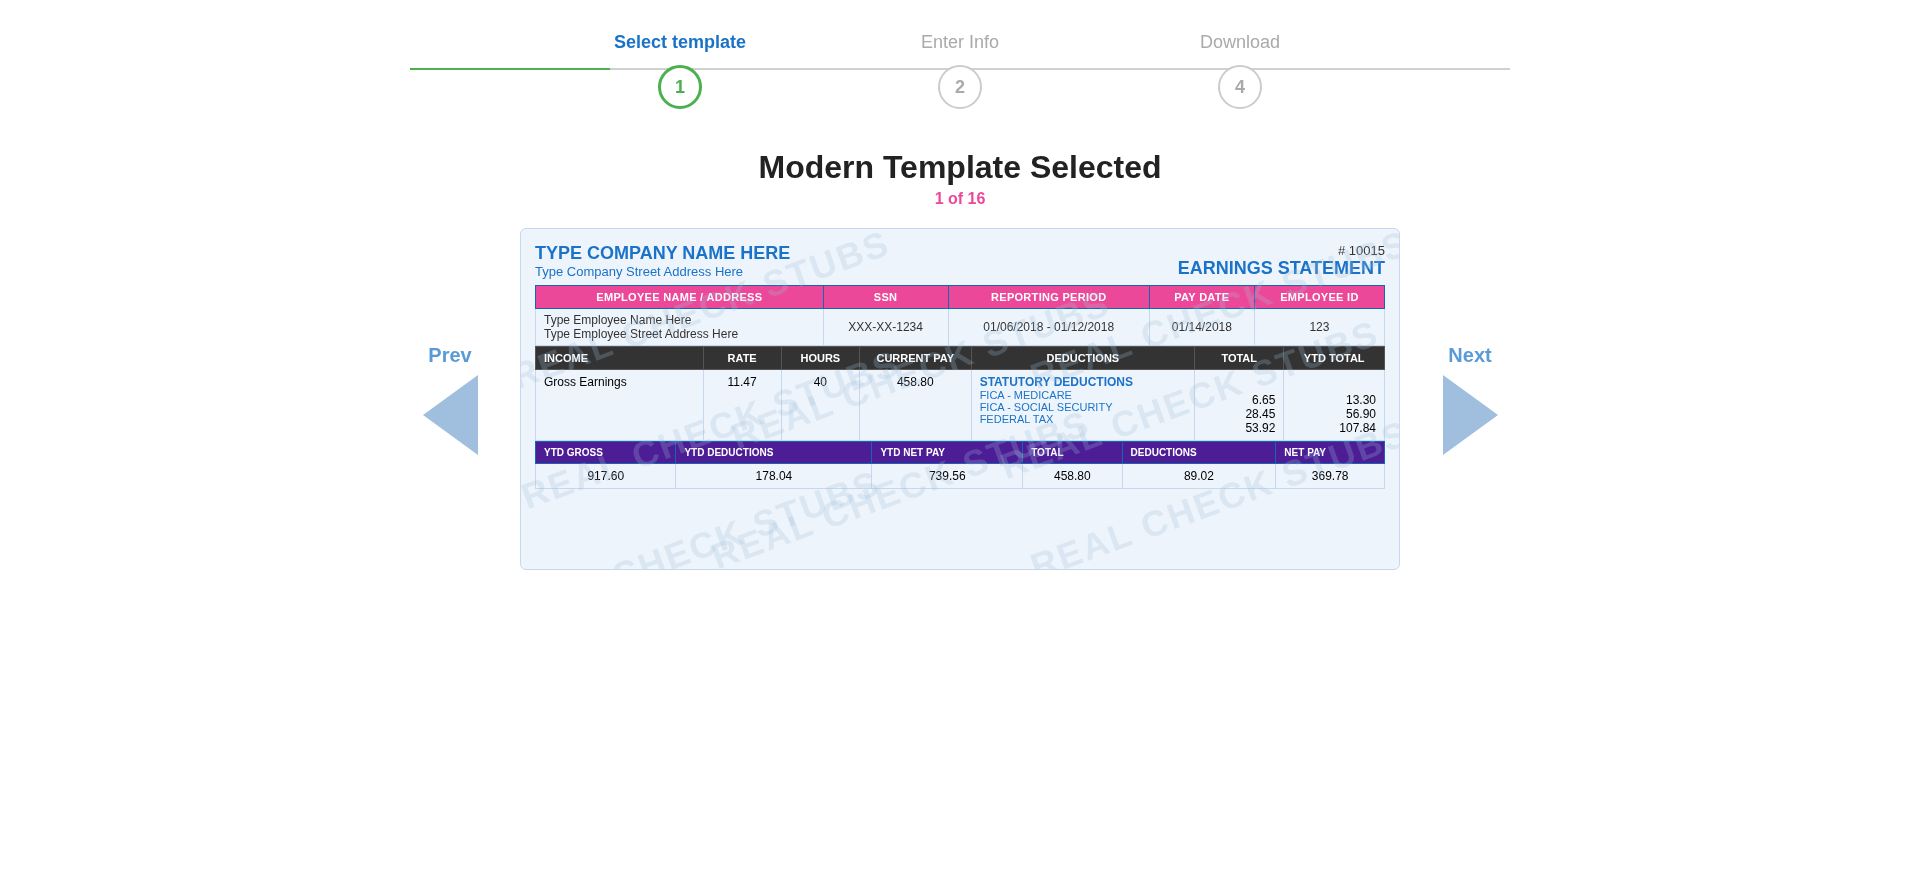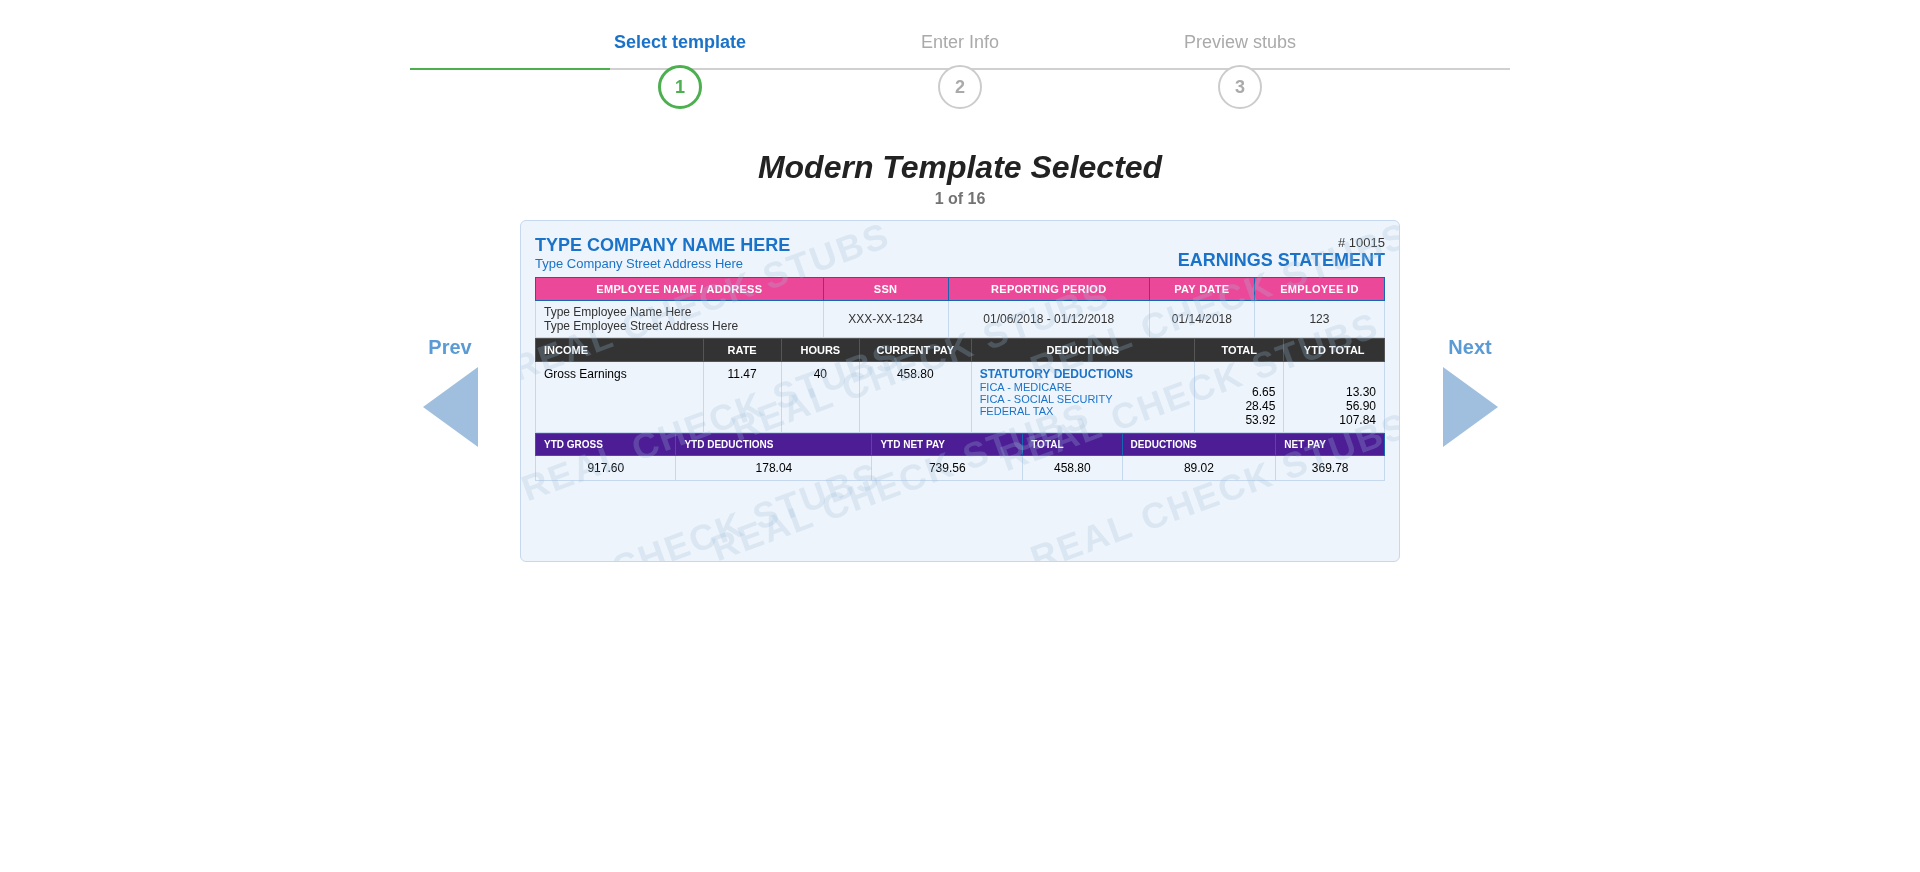--- a/index.html
+++ b/index.html
@@ -79,27 +79,26 @@
       display: flex;
       flex-direction: column;
       align-items: center;
       padding-top: 20px;
     }
     .page-title {
       font-size: 32px;
       font-weight: 800;
       color: #222;
       margin-bottom: 4px;
-      font-style: italic;
     }
     .page-subtitle {
       font-size: 16px;
-      color: #737373;
+      color: #ec4899;
       font-weight: 600;
-      margin-bottom: 12px;
+      margin-bottom: 20px;
     }
 
     
     .template-card-wrapper {
       display: flex;
       align-items: center;
       gap: 40px;
       position: relative;
     }
     .nav-arrow {
@@ -309,22 +308,22 @@
 
   <div class="step">
     <span class="step-label active">Select template</span>
     <div class="step-circle active">1</div>
   </div>
   <div class="step">
     <span class="step-label inactive">Enter Info</span>
     <div class="step-circle inactive">2</div>
   </div>
   <div class="step">
-    <span class="step-label inactive">Preview stubs</span>
-    <div class="step-circle inactive">3</div>
+    <span class="step-label inactive">Download</span>
+    <div class="step-circle inactive">4</div>
   </div>
 </div>
 
 <div class="main">
   <h1 class="page-title">Modern Template Selected</h1>
   <p class="page-subtitle">1 of 16</p>
 
   <div class="template-card-wrapper">
 
     <div class="nav-arrow">

